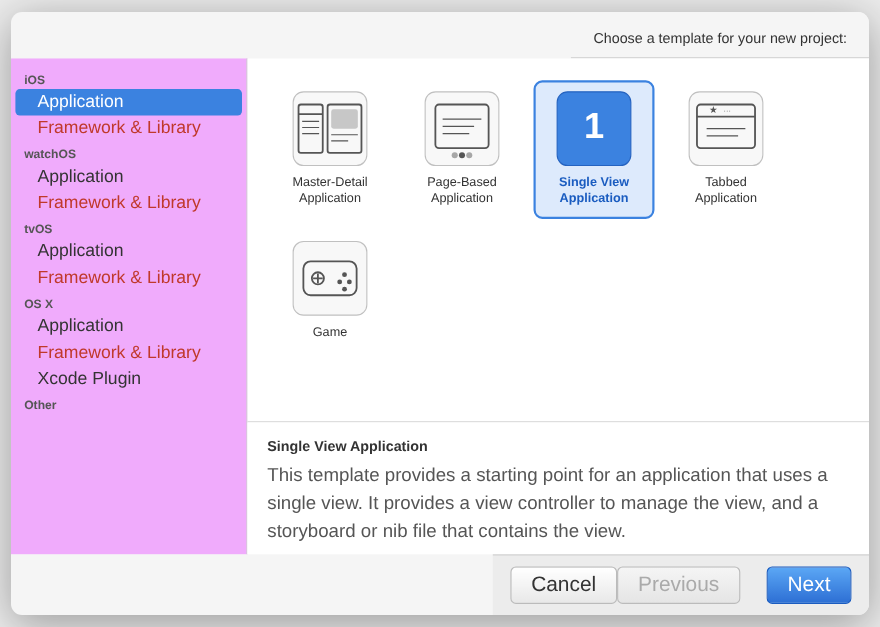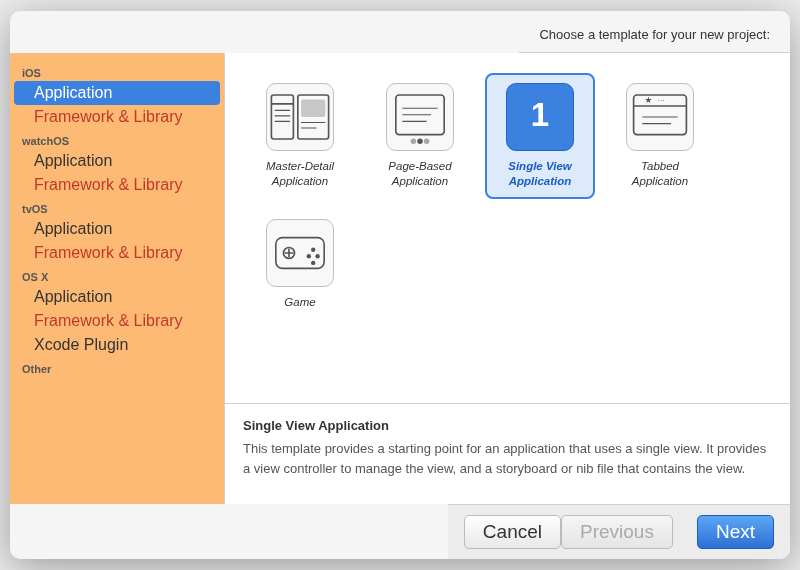--- a/index.html
+++ b/index.html
@@ -32,21 +32,21 @@
       border-bottom: 1px solid #d0d0d0;
     }
     .dialog-body {
       display: flex;
       flex: 1;
       overflow: hidden;
     }
     
     .sidebar {
       width: 215px;
-      background: #fdba74;
+      background: #f0abfc;
       border-right: 1px solid #d0d0d0;
       overflow-y: auto;
       padding: 8px 0;
     }
     .sidebar-section-header {
       font-size: 11px;
       font-weight: 600;
       color: #555;
       padding: 6px 12px 2px 12px;
     }
@@ -113,41 +113,40 @@
     }
     .template-item.selected .template-icon {
       background: #3b82e0;
       border-color: #2563c0;
     }
     .template-label {
       font-size: 11.5px;
       color: #333;
       text-align: center;
       line-height: 1.3;
-      font-style: italic;
     }
     .template-item.selected .template-label {
       color: #1a5cc0;
       font-weight: 600;
     }
     
     .description-panel {
       padding: 14px 18px 12px 18px;
       min-height: 100px;
       max-height: 120px;
       background: #fff;
     }
     .description-title {
       font-size: 13px;
       font-weight: 600;
       color: #333;
       margin-bottom: 6px;
     }
     .description-text {
-      font-size: 13px;
+      font-size: 17px;
       color: #555;
       line-height: 1.5;
     }
     
     .dialog-footer {
       background: #ececec;
       border-top: 1px solid #d0d0d0;
       padding: 10px 16px;
       display: flex;
       justify-content: space-between;

